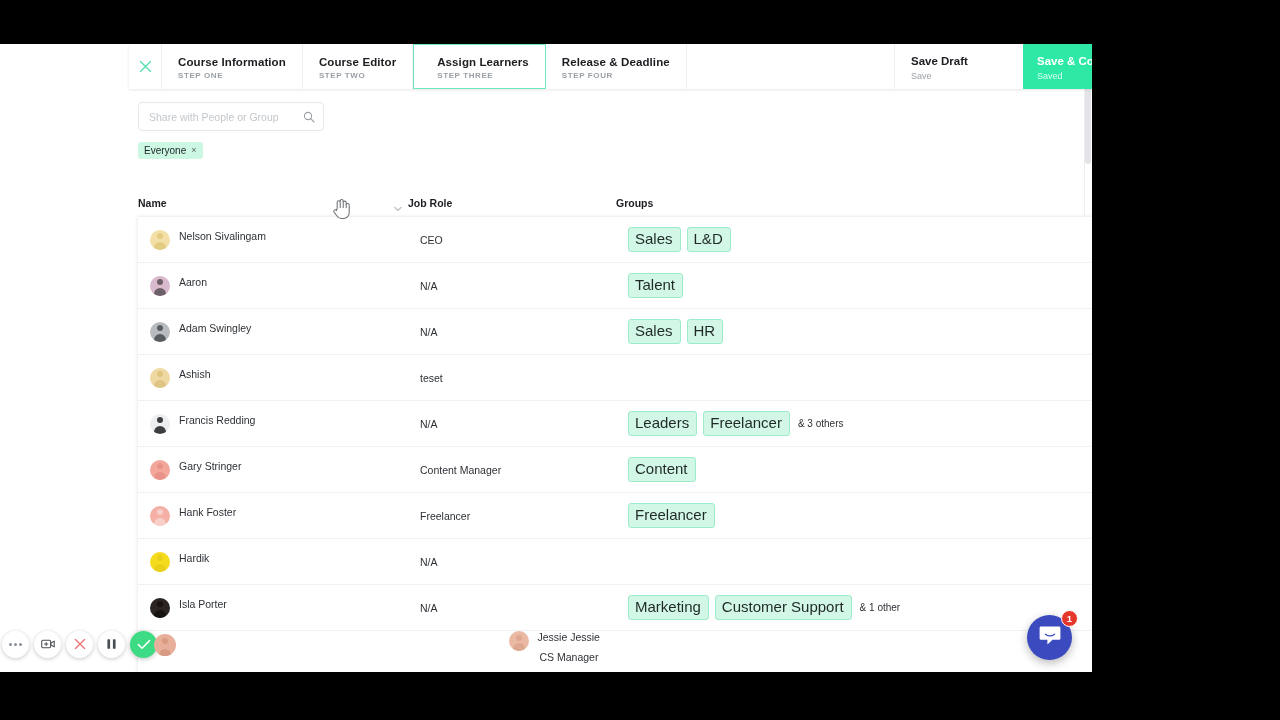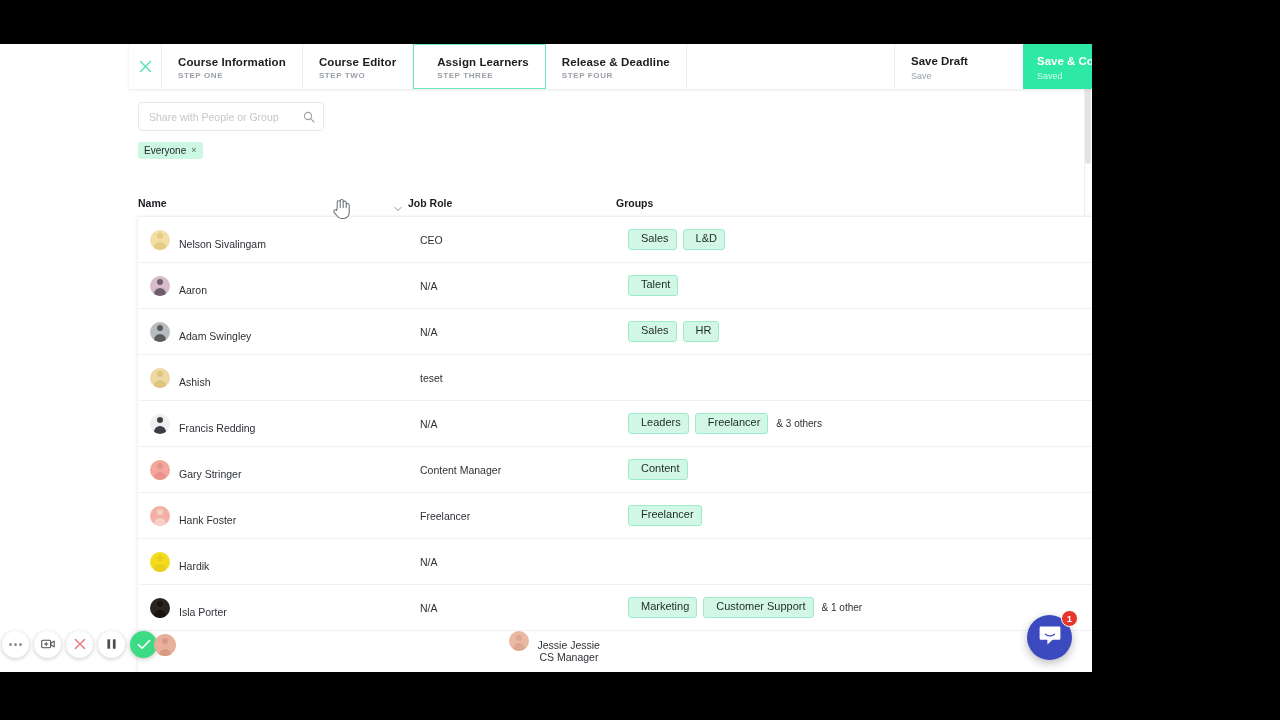--- a/index.html
+++ b/index.html
@@ -108,37 +108,37 @@
     box-shadow: 0 1px 4px rgba(0,0,0,.13);
     border-top: 1px solid #f0f1f3;
   }
   .tr {
     display: flex; align-items: center;
     height: 46px; padding: 0 0 0 12px;
     border-bottom: 1px solid #f0f1f3;
     cursor: pointer;
   }
   .tr:last-child { border-bottom: none; flex-direction: column; }
-  .cell-name { width: 270px; display: flex; align-items: flex-end; gap: 9px; }
+  .cell-name { width: 270px; display: flex; align-items: flex-start; gap: 9px; }
   .cell-role { width: 208px; font-size: 10.5px; color: #2d3136; }
   .cell-groups { flex: 1; display: flex; align-items: center; gap: 6px; flex-wrap: nowrap; }
 
   .avatar {
     width: 20px; height: 20px; border-radius: 50%;
     flex: 0 0 auto; position: relative; overflow: hidden;
     display: flex; align-items: flex-end; justify-content: center;
   }
   .avatar .head { position: absolute; top: 3.5px; width: 6px; height: 6px; border-radius: 50%; }
   .avatar .body { position: absolute; bottom: 0px; width: 12px; height: 8px; border-radius: 6px 6px 0 0; }
   .name-text { font-size: 10.5px; color: #2d3136; white-space: nowrap; }
 
   .tag {
-    font-size: 11px; color: #1f2a25;
+    font-size: 15px; color: #1f2a25;
     background: #d3f7e6; border: 1px solid #9ceccb;
-    border-radius: 3px; padding: 2px 7px 3px 12px;
+    border-radius: 3px; padding: 2px 7px 3px 6px;
     white-space: nowrap; line-height: 1.25;
   }
   .more-text { font-size: 10px; color: #2d3136; white-space: nowrap; margin-left: 2px; }
 
   
   #recorder {
     position: absolute; left: 2px; bottom: 14px;
     display: flex; align-items: center; gap: 5px; z-index: 40;
   }
   .rec-btn {

